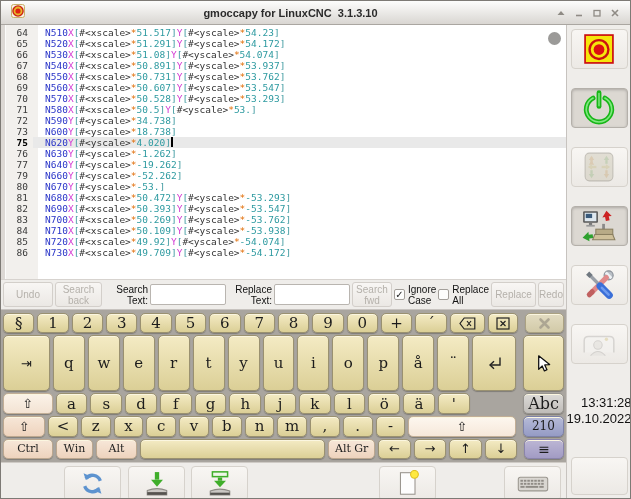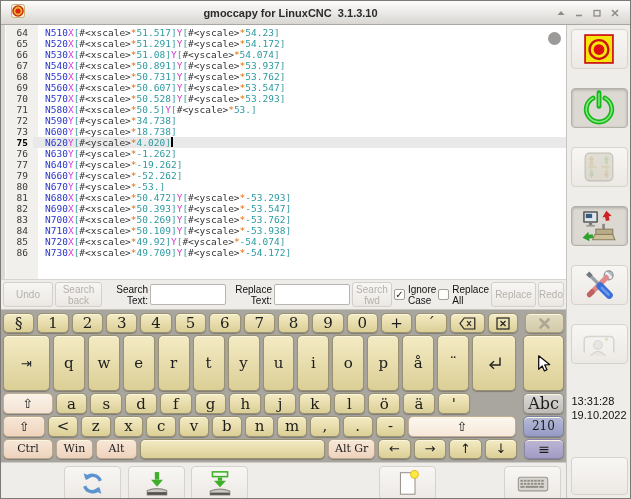--- a/index.html
+++ b/index.html
@@ -64,21 +64,21 @@
   .bbar{height:42px;flex:none;position:relative;background:#efedea;border-top:1px solid #cfcbc6;}
   .bbtn{position:absolute;top:3px;width:57px;height:35px;border:1px solid #d6d2cc;border-radius:4px;
         background:linear-gradient(#f8f6f3,#ece9e5);display:flex;align-items:center;justify-content:center;}
   
   .side{width:65px;flex:none;background:#efedea;border-left:1px solid #c7c3bf;
         display:flex;flex-direction:column;align-items:center;padding:4px 0 3px;gap:19px;}
   .sbt{width:57px;height:40px;flex:none;border:1px solid #d6d2cc;border-radius:4px;
        background:linear-gradient(#f8f6f3,#ece9e5);display:flex;align-items:center;justify-content:center;}
   .sbt.active{background:#dcd8d2;border-color:#b4b0aa;box-shadow:inset 0 1px 3px rgba(0,0,0,.22);}
   .sbt.disabled svg{opacity:.45;filter:grayscale(55%);}
-  .clock{font-size:11px;line-height:1.25;text-align:left;color:#111;margin-top:12px;}
+  .clock{font-size:13px;line-height:1.25;text-align:right;color:#111;margin-top:12px;}
   .sbt.backbtn{margin-top:auto;height:38px;}
 </style>
 </head>
 <body>
 
 <div class="window">
 
   <div class="tb">
     <span>
       <svg width="14" height="14" viewBox="0 0 14 14">

